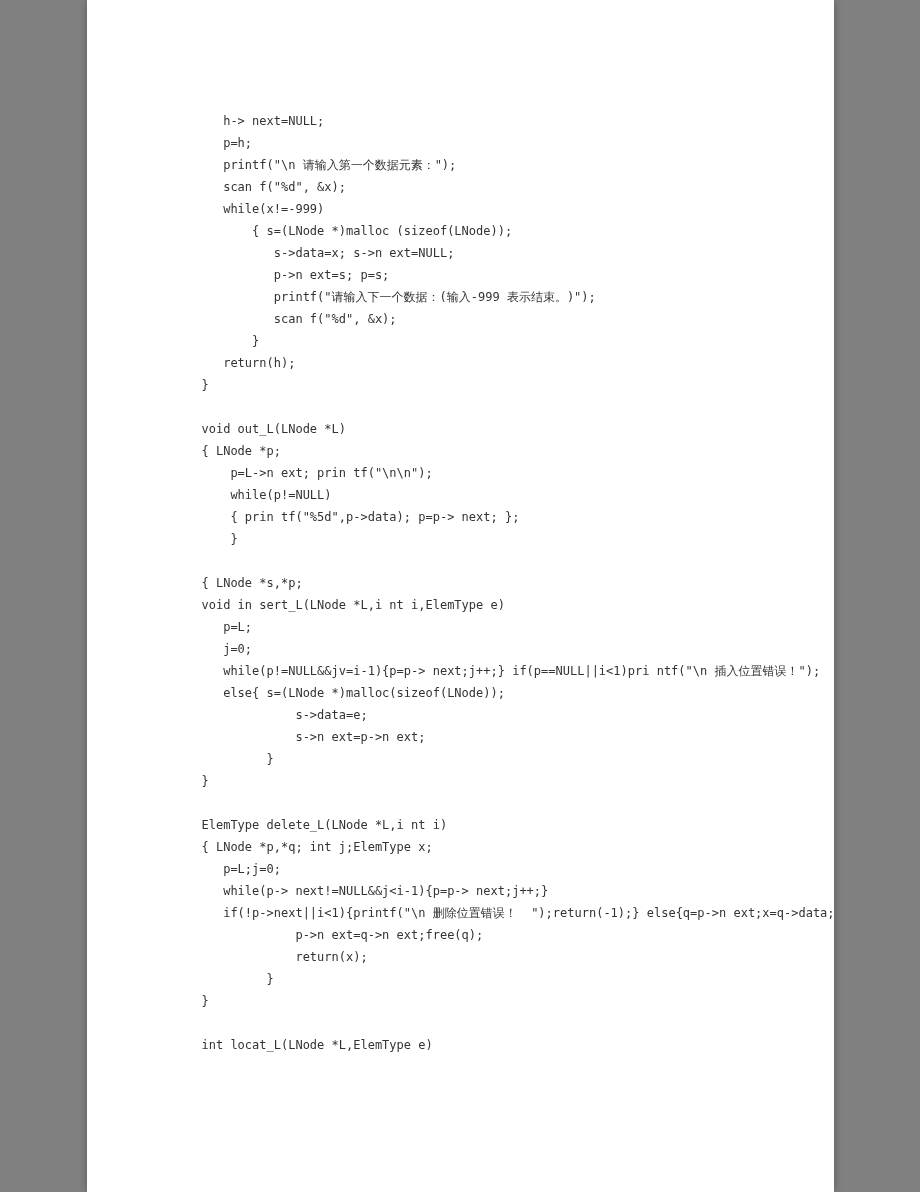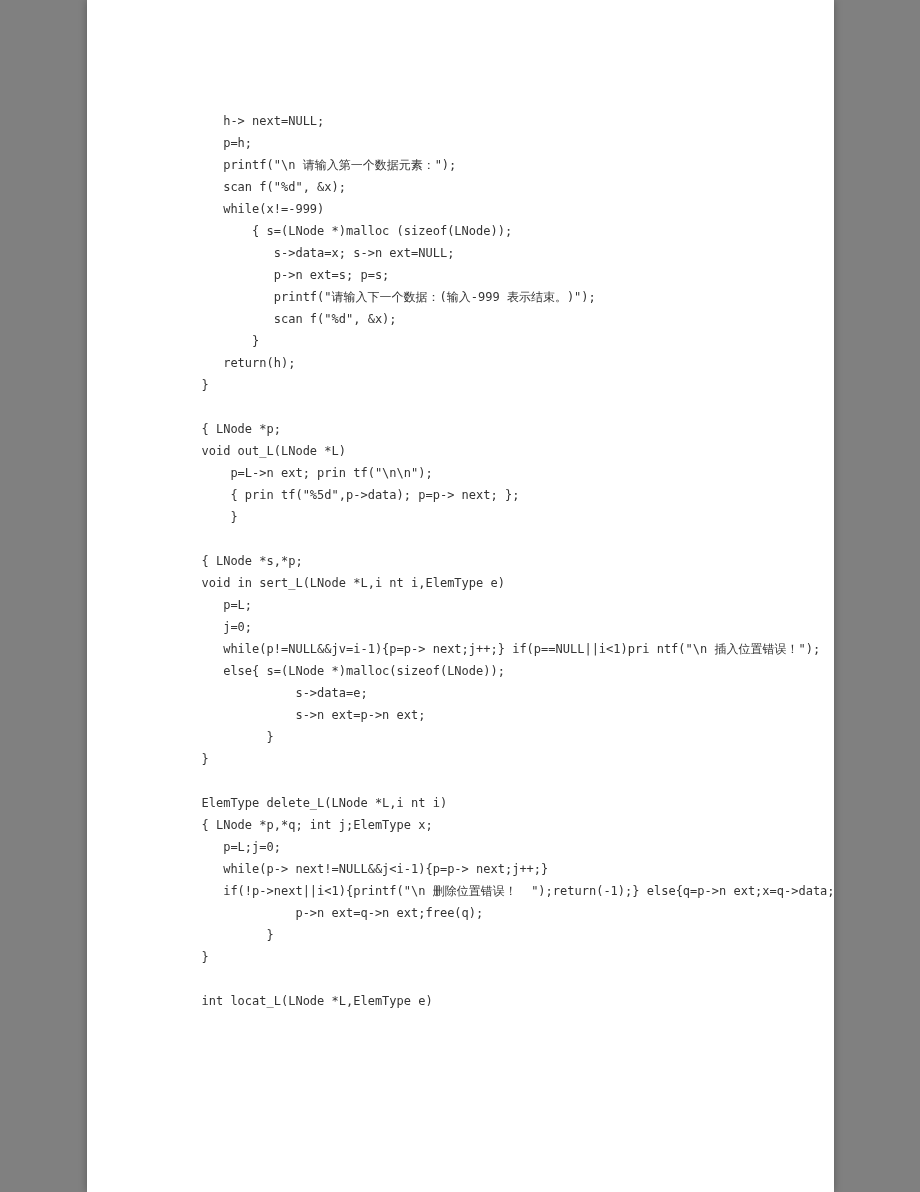--- a/index.html
+++ b/index.html
@@ -38,41 +38,43 @@
       <div class="code-line">   while(x!=-999)</div>
       <div class="code-line">       { s=(LNode *)malloc (sizeof(LNode));</div>
       <div class="code-line">          s-&gt;data=x; s-&gt;n ext=NULL;</div>
       <div class="code-line">          p-&gt;n ext=s; p=s;</div>
       <div class="code-line">          printf("请输入下一个数据：(输入-999 表示结束。)");</div>
       <div class="code-line">          scan f("%d", &amp;x);</div>
       <div class="code-line">       }</div>
       <div class="code-line">   return(h);</div>
       <div class="code-line">}</div>
       <div class="code-line">&nbsp;</div>
+      <div class="code-line">void out_L(LNode *L)</div>
       <div class="code-line">{ LNode *p;</div>
-      <div class="code-line">void out_L(LNode *L)</div>
       <div class="code-line">    p=L-&gt;n ext; prin tf("\n\n");</div>
+      <div class="code-line">    while(p!=NULL)</div>
       <div class="code-line">    { prin tf("%5d",p-&gt;data); p=p-&gt; next; };</div>
       <div class="code-line">    }</div>
       <div class="code-line">&nbsp;</div>
       <div class="code-line">{ LNode *s,*p;</div>
       <div class="code-line">void in sert_L(LNode *L,i nt i,ElemType e)</div>
       <div class="code-line">   p=L;</div>
       <div class="code-line">   j=0;</div>
       <div class="code-line">   while(p!=NULL&amp;&amp;jv=i-1){p=p-&gt; next;j++;} if(p==NULL||i&lt;1)pri ntf("\n 插入位置错误！");</div>
       <div class="code-line">   else{ s=(LNode *)malloc(sizeof(LNode));</div>
       <div class="code-line">             s-&gt;data=e;</div>
       <div class="code-line">             s-&gt;n ext=p-&gt;n ext;</div>
       <div class="code-line">         }</div>
       <div class="code-line">}</div>
       <div class="code-line">&nbsp;</div>
       <div class="code-line">ElemType delete_L(LNode *L,i nt i)</div>
       <div class="code-line">{ LNode *p,*q; int j;ElemType x;</div>
       <div class="code-line">   p=L;j=0;</div>
       <div class="code-line">   while(p-&gt; next!=NULL&amp;&amp;j&lt;i-1){p=p-&gt; next;j++;}</div>
       <div class="code-line">   if(!p-&gt;next||i&lt;1){printf("\n 删除位置错误！  ");return(-1);} else{q=p-&gt;n ext;x=q-&gt;data;</div>
       <div class="code-line">             p-&gt;n ext=q-&gt;n ext;free(q);</div>
+      <div class="code-line">             return(x);</div>
       <div class="code-line">         }</div>
       <div class="code-line">}</div>
       <div class="code-line">&nbsp;</div>
       <div class="code-line">int locat_L(LNode *L,ElemType e)</div>
     </div>
 </div>
 
 </body></html>

